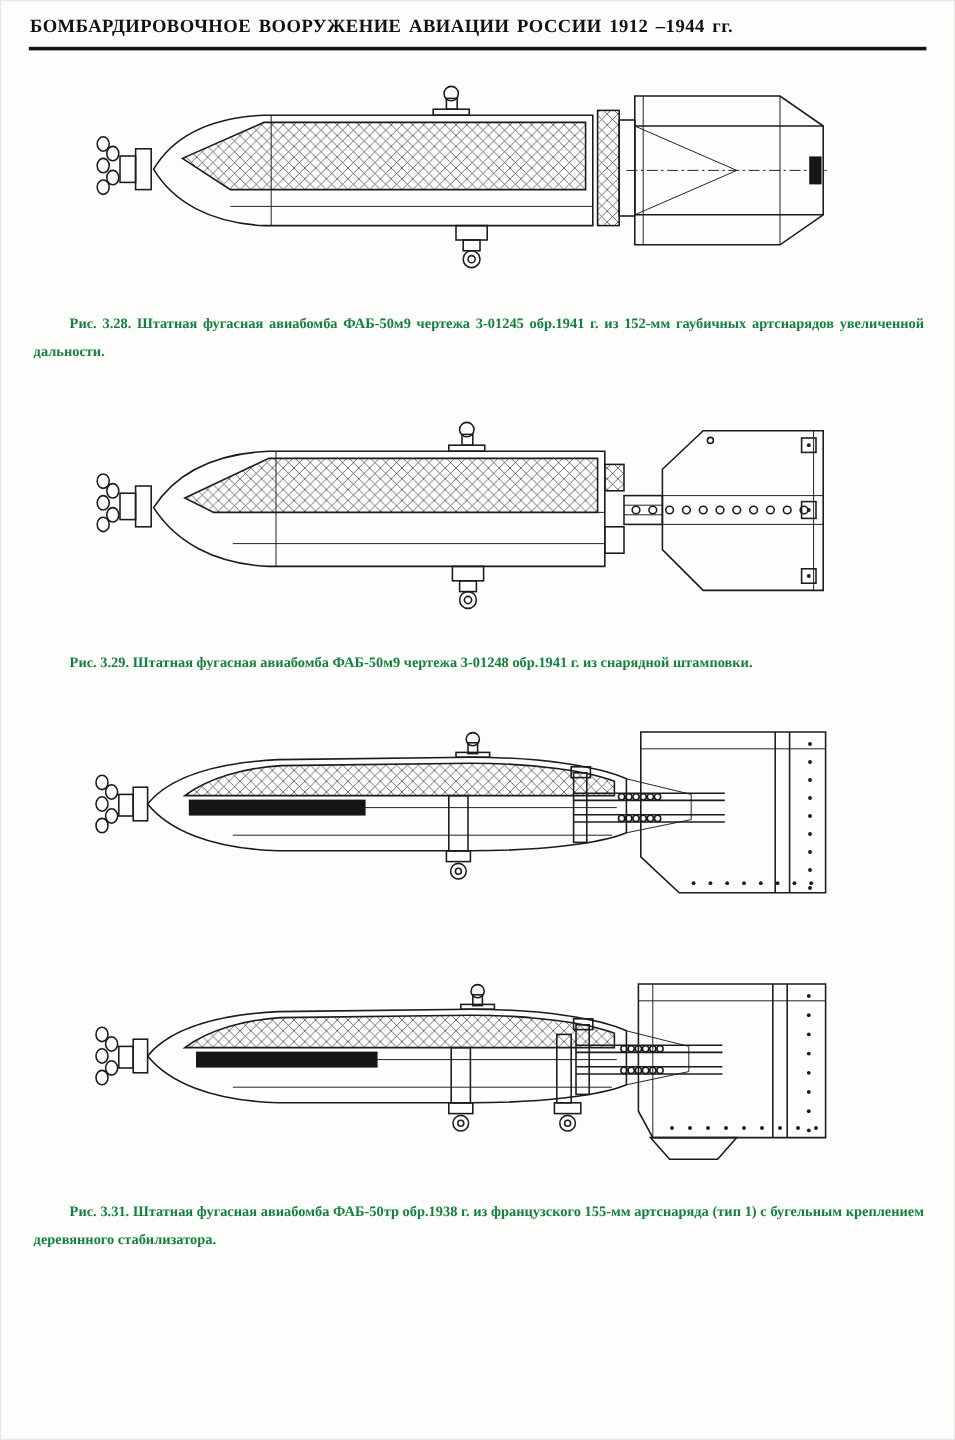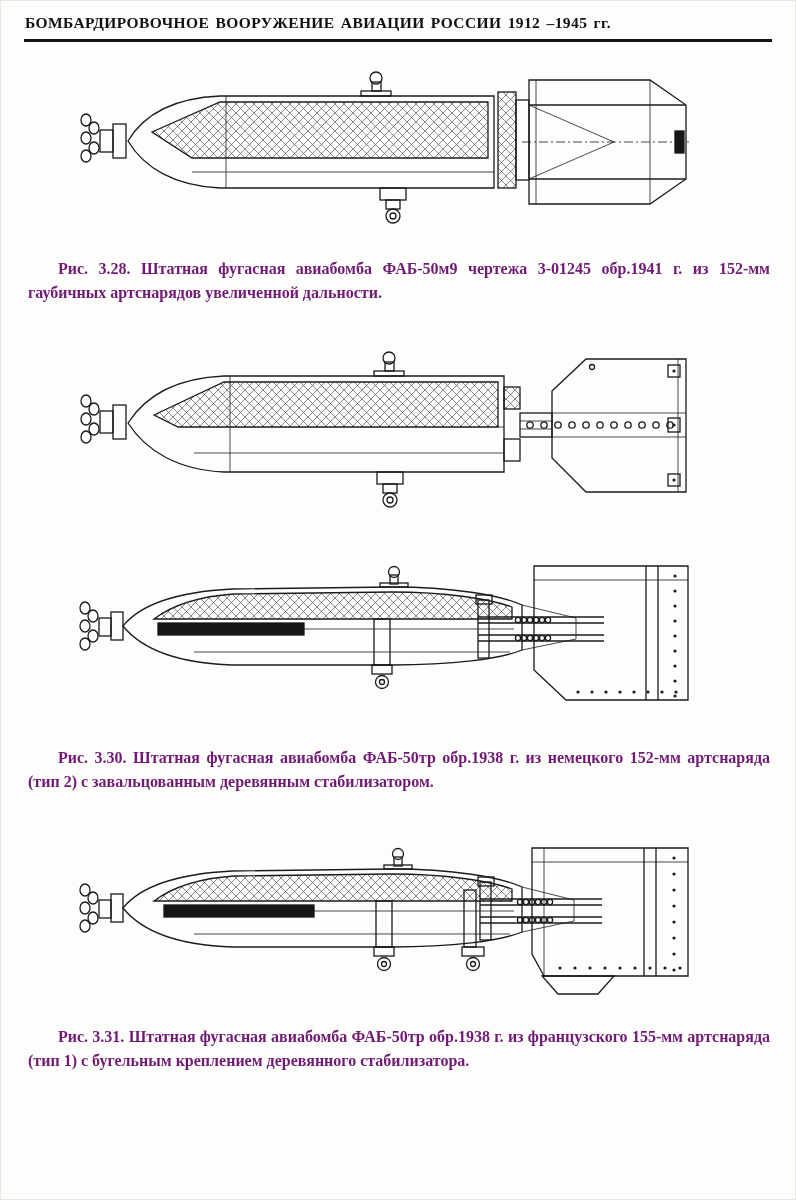--- a/index.html
+++ b/index.html
@@ -19,38 +19,38 @@
   }
   figure{margin:0;padding:0;}
   .drawing{display:block;margin-left:74px;}
   .fig1 .drawing{margin-top:26px;}
   .fig2 .drawing{margin-top:40px;}
   .fig3 .drawing{margin-top:42px;}
   .fig4 .drawing{margin-top:48px;}
   .caption{
     margin:24px 26px 0 28px;
     text-align:justify;text-indent:30px;
-    font-size:16px;line-height:24px;font-weight:600;color:#701a75;
+    font-size:12px;line-height:24px;font-weight:600;color:#15803d;
   }
   .fig2 .caption{margin-top:20px;}
   .fig4 .caption{margin-top:18px;font-family:Liberation Serif, serif;}
   
   .ln{fill:none;stroke:#1b1b1b;stroke-width:1.3;}
   .thin{stroke-width:.8;}
   .dash{stroke-dasharray:9 3 2 3;stroke-width:.8;}
   .dot{fill:#1b1b1b;stroke:none;}
   .solid{fill:#161616;stroke:#161616;}
 </style>
 </head>
 <body>
 
 <div class="page">
 
   <header class="page-header">
-    <h1 class="running-title">БОМБАРДИРОВОЧНОЕ ВООРУЖЕНИЕ АВИАЦИИ РОССИИ 1912 –1945 гг.</h1>
+    <h1 class="running-title">БОМБАРДИРОВОЧНОЕ ВООРУЖЕНИЕ АВИАЦИИ РОССИИ 1912 –1944 гг.</h1>
   </header>
 
   <figure class="fig1">
     <svg class="drawing" width="620" height="165" viewBox="0 0 620 165">
       <defs>
         <pattern id="h1" width="9" height="9" patternUnits="userSpaceOnUse">
           <path d="M0 9L9 0M0 0L9 9" stroke="#3a3a3a" stroke-width="0.6"></path>
         </pattern>
       </defs>
       <g class="ln">
@@ -165,20 +165,21 @@
           <circle cx="596" cy="80" r="3.2"></circle>
           <rect x="594" y="20" width="12" height="12"></rect>
             <circle cx="600" cy="26" r="1.6" class="dot"></circle>
           <rect x="594" y="73" width="12" height="14"></rect>
             <circle cx="600" cy="80" r="1.6" class="dot"></circle>
           <rect x="594" y="129" width="12" height="12"></rect>
             <circle cx="600" cy="135" r="1.6" class="dot"></circle>
         </g>
       </g>
     </svg>
+    <figcaption class="caption">Рис. 3.29. Штатная фугасная авиабомба ФАБ-50м9 чертежа 3-01248 обр.1941 г. из снарядной штамповки.</figcaption>
   </figure>
 
   <figure class="fig3">
     <svg class="drawing" width="620" height="160" viewBox="0 0 620 160">
       <defs>
         <pattern id="h3" width="9" height="9" patternUnits="userSpaceOnUse">
           <path d="M0 9L9 0M0 0L9 9" stroke="#3a3a3a" stroke-width="0.6"></path>
         </pattern>
       </defs>
       <g class="ln">
@@ -252,21 +253,20 @@
             <circle cx="518" cy="130" r="1.6" class="dot"></circle>
           <circle cx="532" cy="130" r="1.6" class="dot"></circle>
             <circle cx="546" cy="130" r="1.6" class="dot"></circle>
           <circle cx="560" cy="130" r="1.6" class="dot"></circle>
             <circle cx="574" cy="130" r="1.6" class="dot"></circle>
           <circle cx="588" cy="130" r="1.6" class="dot"></circle>
             <circle cx="602" cy="130" r="1.6" class="dot"></circle>
         </g>
       </g>
     </svg>
-    <figcaption class="caption">Рис. 3.30. Штатная фугасная авиабомба ФАБ-50тр обр.1938 г. из немецкого 152-мм артснаряда (тип 2) с завальцованным деревянным стабилизатором.</figcaption>
   </figure>
 
   <figure class="fig4">
     <svg class="drawing" width="620" height="165" viewBox="0 0 620 165">
       <defs>
         <pattern id="h4" width="9" height="9" patternUnits="userSpaceOnUse">
           <path d="M0 9L9 0M0 0L9 9" stroke="#3a3a3a" stroke-width="0.6"></path>
         </pattern>
       </defs>
       <g class="ln">

